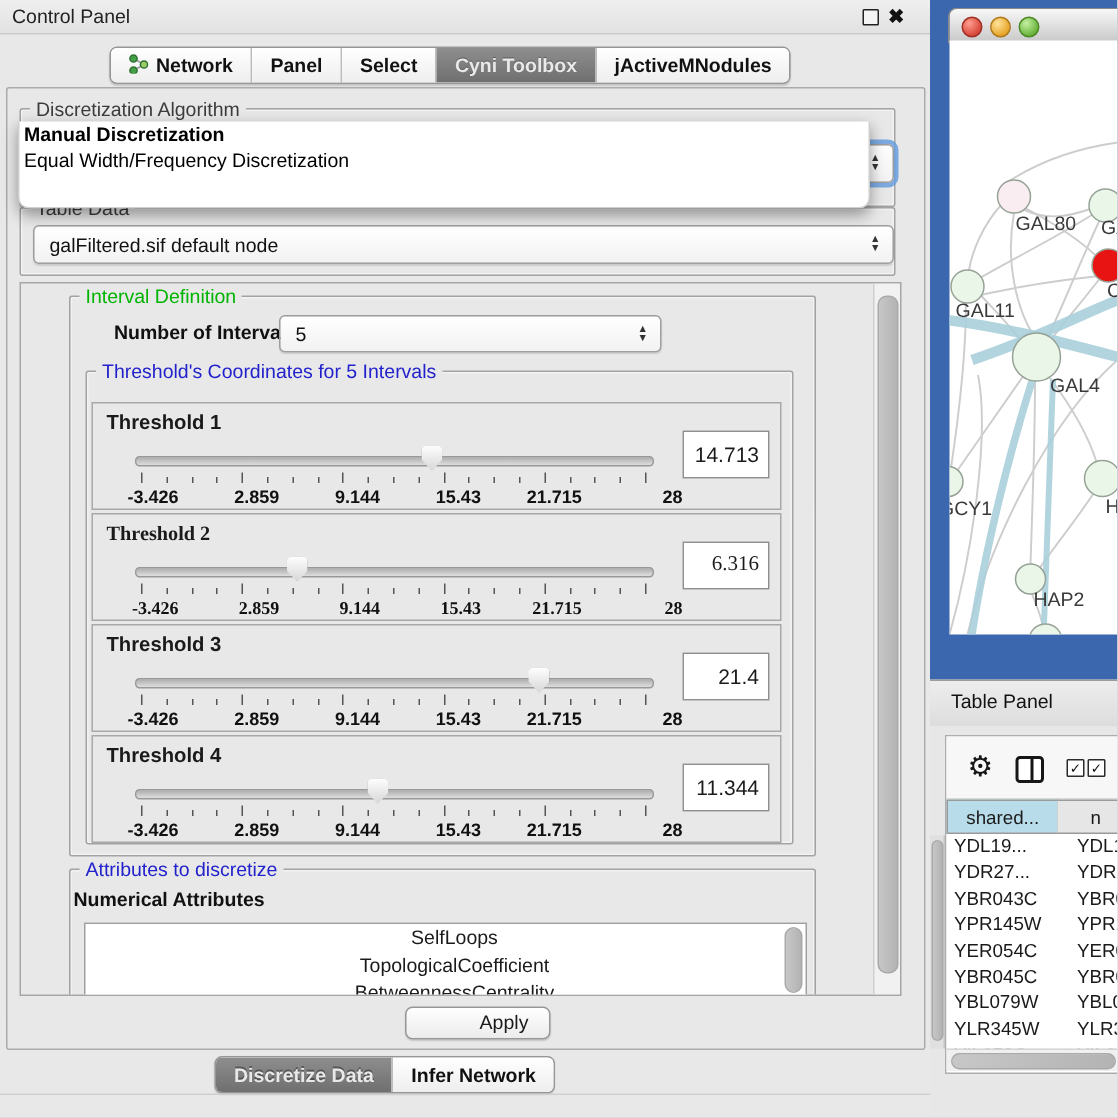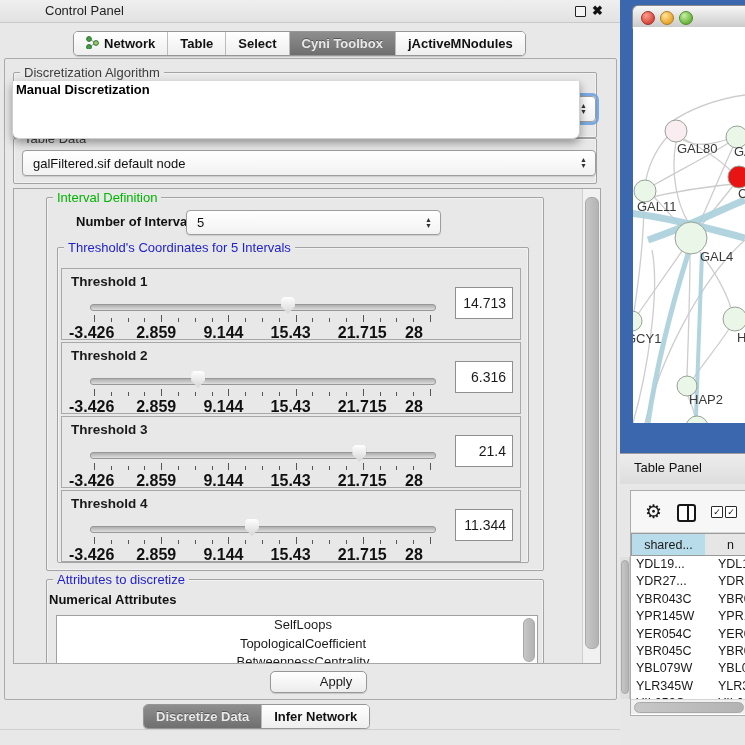--- a/index.html
+++ b/index.html
@@ -3,21 +3,21 @@
 <meta charset="utf-8">
 <style>
   html,body{margin:0;padding:0;background:#d0d0d0;}
   .stage{position:relative;width:745px;height:745px;background:#e8e8e8;overflow:hidden;
          font-family:"Liberation Sans",sans-serif;color:#1a1a1a;}
   .abs{position:absolute;}
 
   
   .cp-titlebar{left:0;top:0;width:620px;height:22px;background:linear-gradient(#efefef,#e2e2e2);
                border-bottom:1px solid #c9c9c9;}
-  .cp-title{left:8px;top:0;height:22px;line-height:22px;font-size:13px;color:#222;margin-left:37px;}
+  .cp-title{left:8px;top:0;height:22px;line-height:22px;font-size:13px;color:#222;}
   .float-icon{left:575px;top:6px;width:9px;height:9px;border:1.5px solid #222;border-radius:1px;background:#f4f4f4;}
   .close-icon{left:592px;top:2px;font-size:13px;font-weight:bold;color:#111;line-height:18px;}
 
   .segbar{display:flex;border:1px solid #969696;border-radius:5px;overflow:hidden;background:#fff;
           box-shadow:0 1px 1px rgba(0,0,0,.15);height:23px;}
   .seg{display:flex;align-items:center;gap:5px;padding:0 12px;font-size:13px;font-weight:bold;color:#111;
        background:linear-gradient(#ffffff,#eeeeee);border-right:1px solid #bcbcbc;white-space:nowrap;cursor:default;}
   .seg:last-child{border-right:none;}
   .seg.sel{background:linear-gradient(#8e8e8e,#6f6f6f);color:#e9e9e9;text-shadow:0 -1px 0 rgba(0,0,0,.35);}
 
@@ -47,21 +47,21 @@
 
   .tbox{position:absolute;left:47px;width:458px;height:70px;border:1px solid #a8a8a8;background:#e8e8e8;}
   .tlabel{position:absolute;left:9px;top:5px;font-weight:bold;font-size:13.5px;}
   .strack{position:absolute;left:28px;top:35px;width:344px;height:5px;border-radius:3px;
           background:linear-gradient(#aeaeae,#dedede);border:1px solid #989898;}
   .sthumb{position:absolute;top:28px;width:14px;height:17px;background:linear-gradient(#fefefe,#d6d6d6);
           clip-path:polygon(18% 0,82% 0,100% 14%,100% 55%,50% 100%,0 55%,0 14%);
           filter:drop-shadow(0 0 1px #777);}
   .tick{position:absolute;top:49px;width:1px;height:4px;background:#555;}
   .tick.major{top:46px;height:7px;}
-  .ticklabel{position:absolute;top:55px;width:50px;text-align:left;font-size:16px;font-weight:bold;color:#111;}
+  .ticklabel{position:absolute;top:55px;width:50px;text-align:right;font-size:12px;font-weight:bold;color:#111;}
   .tfield{position:absolute;left:393px;top:18px;width:50px;height:30px;background:#fff;border:1px solid #8f8f8f;
           font-size:14px;text-align:right;line-height:30px;padding-right:6px;}
 
   .listbox{background:#fff;border:1px solid #a0a0a0;overflow:hidden;}
   .aitem{height:18.5px;line-height:18.5px;padding-left:12px;font-size:13px;}
 
   .pushbtn{background:linear-gradient(#ffffff,#ececec);border:1px solid #979797;border-radius:5px;font-size:13px;
            text-align:center;box-shadow:0 1px 1px rgba(0,0,0,.15);padding-left:35px;}
 
   
@@ -102,21 +102,21 @@
         <span><svg width="13" height="13">
             <line x1="3" y1="3" x2="10" y2="7" stroke="#9a9a9a"></line>
             <line x1="3" y1="11" x2="10" y2="7" stroke="#9a9a9a"></line>
             <circle cx="3" cy="3" r="2.4" fill="#43a047" stroke="#2e7031"></circle>
             <circle cx="3" cy="11" r="2.4" fill="#43a047" stroke="#2e7031"></circle>
             <circle cx="10" cy="7" r="2.4" fill="#9ccc65" stroke="#2e7031"></circle>
           </svg></span>
         <span>Network</span>
       </div>
       <div class="seg">
-        <span>Table</span>
+        <span>Panel</span>
       </div>
       <div class="seg">
         <span>Select</span>
       </div>
       <div class="seg sel">
         <span>Cyni Toolbox</span>
       </div>
       <div class="seg">
         <span>jActiveMNodules</span>
       </div>
@@ -130,20 +130,21 @@
   <div class="abs combo focusring" style="left:24px;top:96px;width:560px;height:24px;z-index:5;">
     <span class="arrows">
         <span>▲</span>
         <span>▼</span>
       </span>
   </div>
 
   <div class="abs popup">
     <div id="popup-items">
         <div class="pitem bold">Manual Discretization</div>
+        <div class="pitem">Equal Width/Frequency Discretization</div>
       </div>
   </div>
 
   <div class="abs group" style="left:13px;top:138px;width:582px;height:44px;">
     <span class="gtitle dark">Table Data</span>
   </div>
   <div class="abs combo" style="left:22px;top:150px;width:562px;height:24px;">
     <span>galFiltered.sif default node</span>
     <span class="arrows">
         <span>▲</span>
@@ -197,21 +198,21 @@
           <span class="tick" style="left: 351.2px;"></span>
           <span class="tick major" style="left: 368px;"></span>
           <span class="ticklabel" style="left: 7px;">-3.426</span>
           <span class="ticklabel" style="left: 74.2px;">2.859</span>
           <span class="ticklabel" style="left: 141.4px;">9.144</span>
           <span class="ticklabel" style="left: 208.6px;">15.43</span>
           <span class="ticklabel" style="left: 275.8px;">21.715</span>
           <span class="ticklabel" style="left: 343px;">28</span>
           <div class="tfield">14.713</div>
         </div>
-        <div class="tbox" style="top: 153px;">
+        <div class="tbox" style="top: 153px; font-family: Liberation Serif, serif;">
           <div class="tlabel">Threshold 2</div>
           <div class="strack"></div>
           <div class="sthumb" style="left: 129.159px;"></div>
           <span class="tick major" style="left: 32px;"></span>
           <span class="tick" style="left: 48.8px;"></span>
           <span class="tick" style="left: 65.6px;"></span>
           <span class="tick" style="left: 82.4px;"></span>
           <span class="tick major" style="left: 99.2px;"></span>
           <span class="tick" style="left: 116px;"></span>
           <span class="tick" style="left: 132.8px;"></span>

